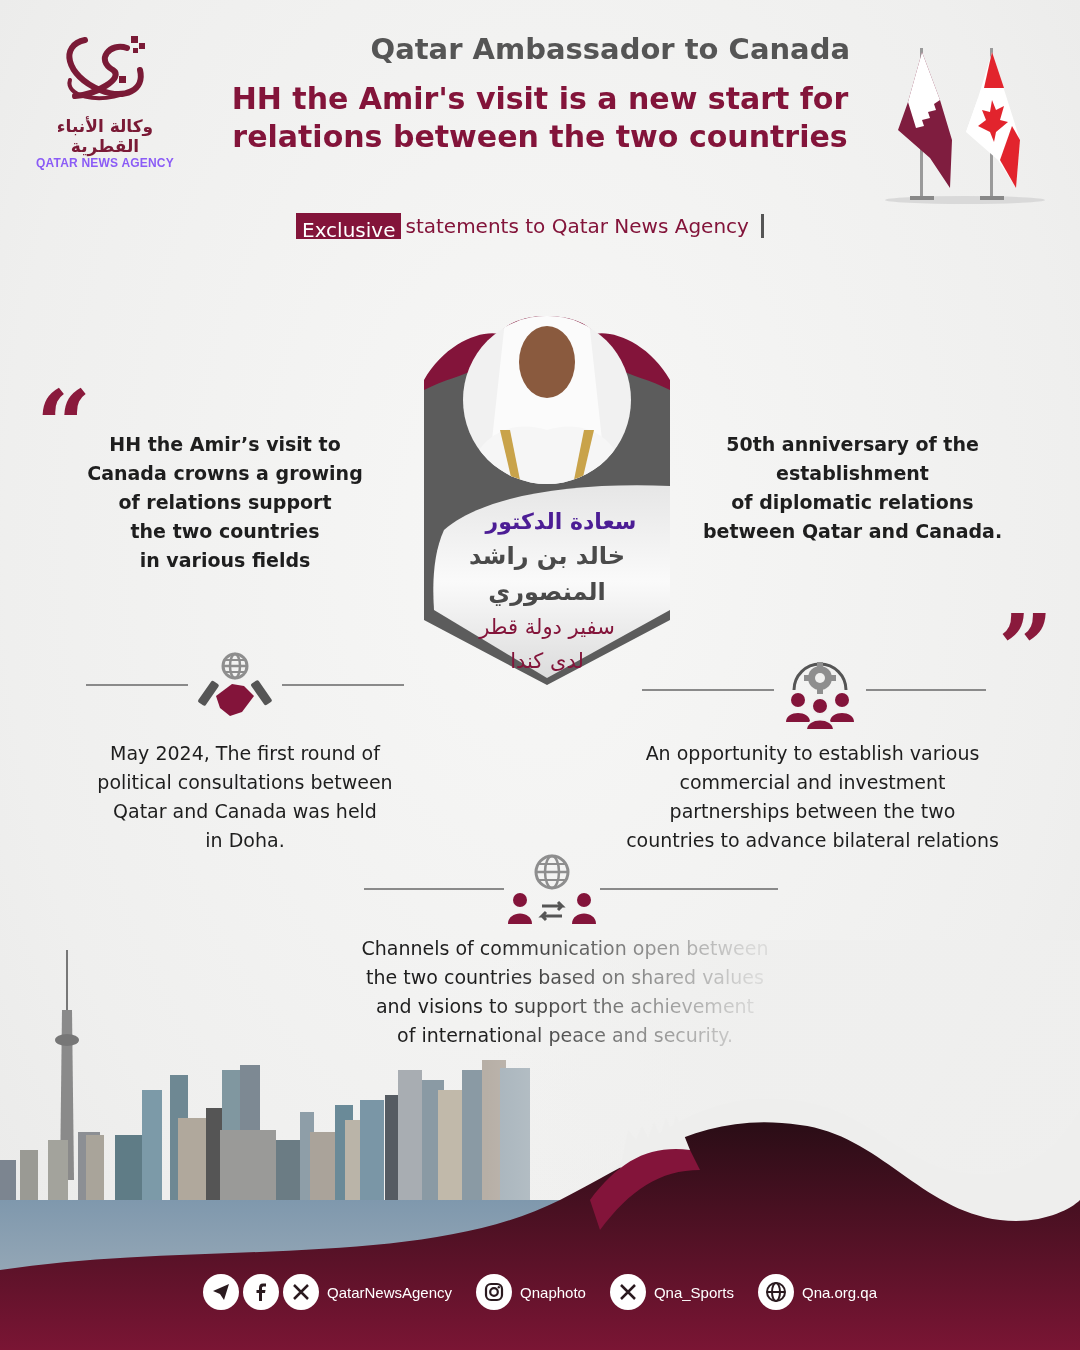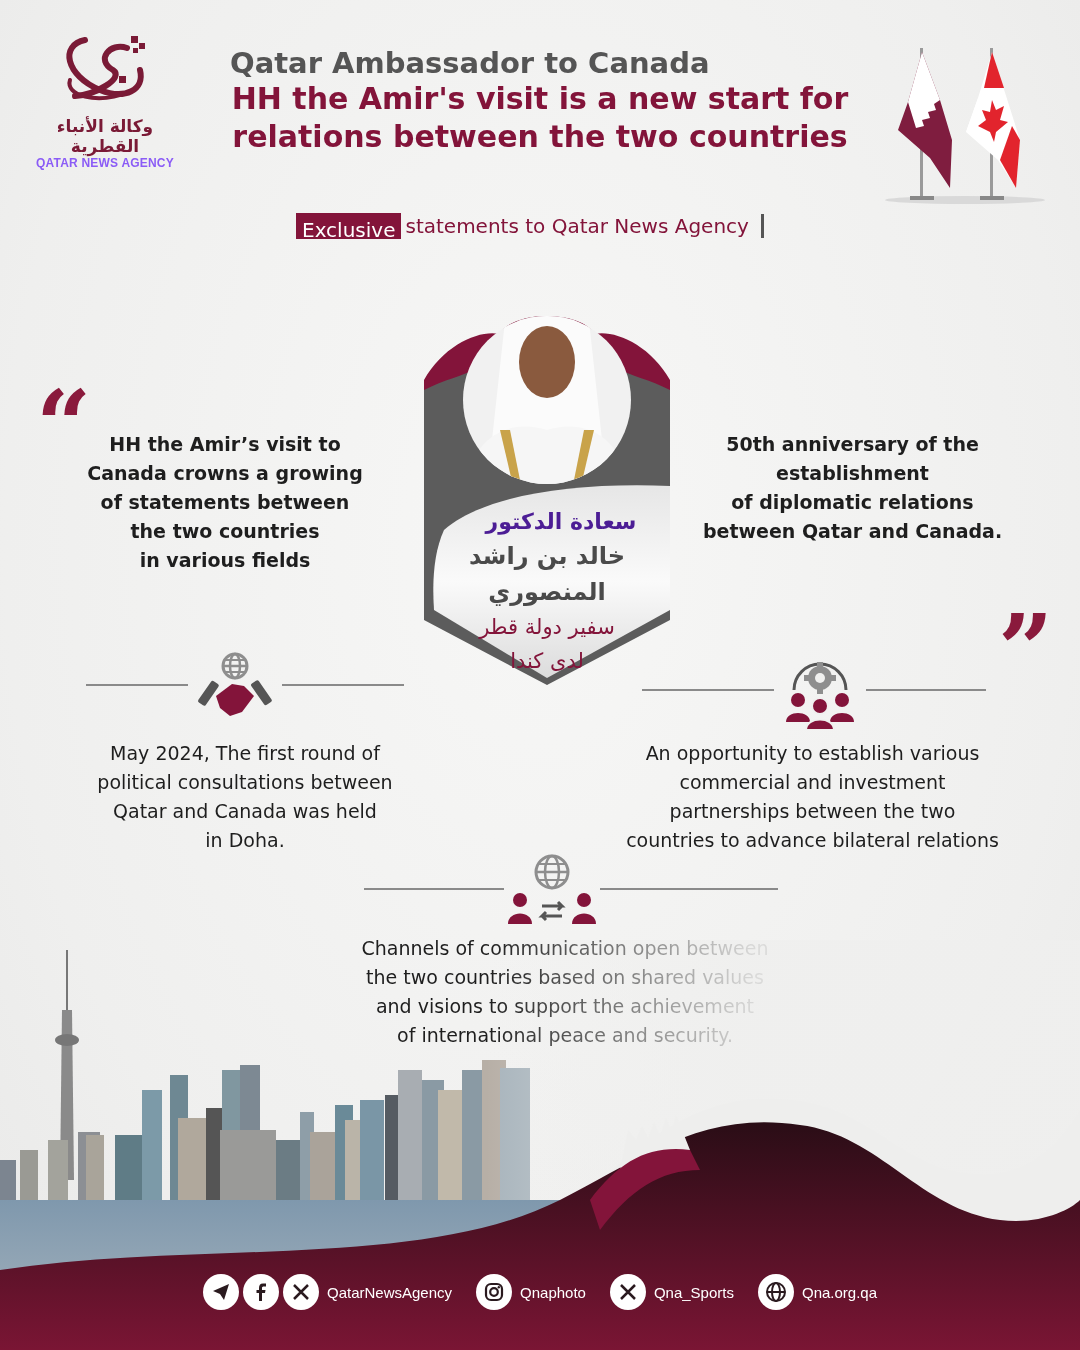--- a/index.html
+++ b/index.html
@@ -12,21 +12,21 @@
   }
   .abs { position: absolute; }
 
   
   .logo { left: 30px; top: 30px; width: 150px; text-align: center; }
   .logo svg { display: block; margin: 0 auto; }
   .logo-ar { font-size: 17px; font-weight: bold; color: #7a1a36; margin-top: 4px; direction: rtl; }
   .logo-en { font-family: "Liberation Sans", sans-serif; font-weight: bold; font-size: 12px; color: #8b5cf6; letter-spacing: 0.2px; }
 
   
-  .subtitle { left: 230px; top: 46px; width: 620px; text-align: left; font-weight: bold; font-size: 29px; color: #555; }
+  .subtitle { left: 230px; top: 32px; width: 620px; text-align: right; font-weight: bold; font-size: 29px; color: #555; }
   .title { left: 200px; top: 80px; width: 680px; text-align: center; font-weight: bold; font-size: 30px; line-height: 38px; color: #83143a; }
 
   
   .flags { left: 880px; top: 30px; width: 170px; height: 175px; }
 
   
   .exclusive { left: 296px; top: 212px; height: 28px; display: flex; align-items: center; font-size: 20px; color: #83143a; }
   .excl-badge { background: #83143a; color: #fff; padding: 4px 6px; height: 26px; line-height: 26px; margin-right: 4px; }
   .excl-bar { width: 3px; height: 24px; background: #555; margin-left: 12px; }
 
@@ -155,21 +155,21 @@
 <div class="abs name-block">
   <div class="name-l1">سعادة الدكتور</div>
   <div class="name-l2">خالد بن راشد المنصوري</div>
   <div class="name-l3">سفير دولة قطر</div>
   <div class="name-l3">لدى كندا</div>
 </div>
 
 <div class="abs statement stmt-left">
   <div>HH the Amir’s visit to</div>
   <div>Canada crowns a growing</div>
-  <div>of statements between</div>
+  <div>of relations support</div>
   <div>the two countries</div>
   <div>in various fields</div>
 </div>
 <div class="abs statement stmt-right">
   <div>50th anniversary of the</div>
   <div>establishment</div>
   <div>of diplomatic relations</div>
   <div>between Qatar and Canada.</div>
 </div>
 

